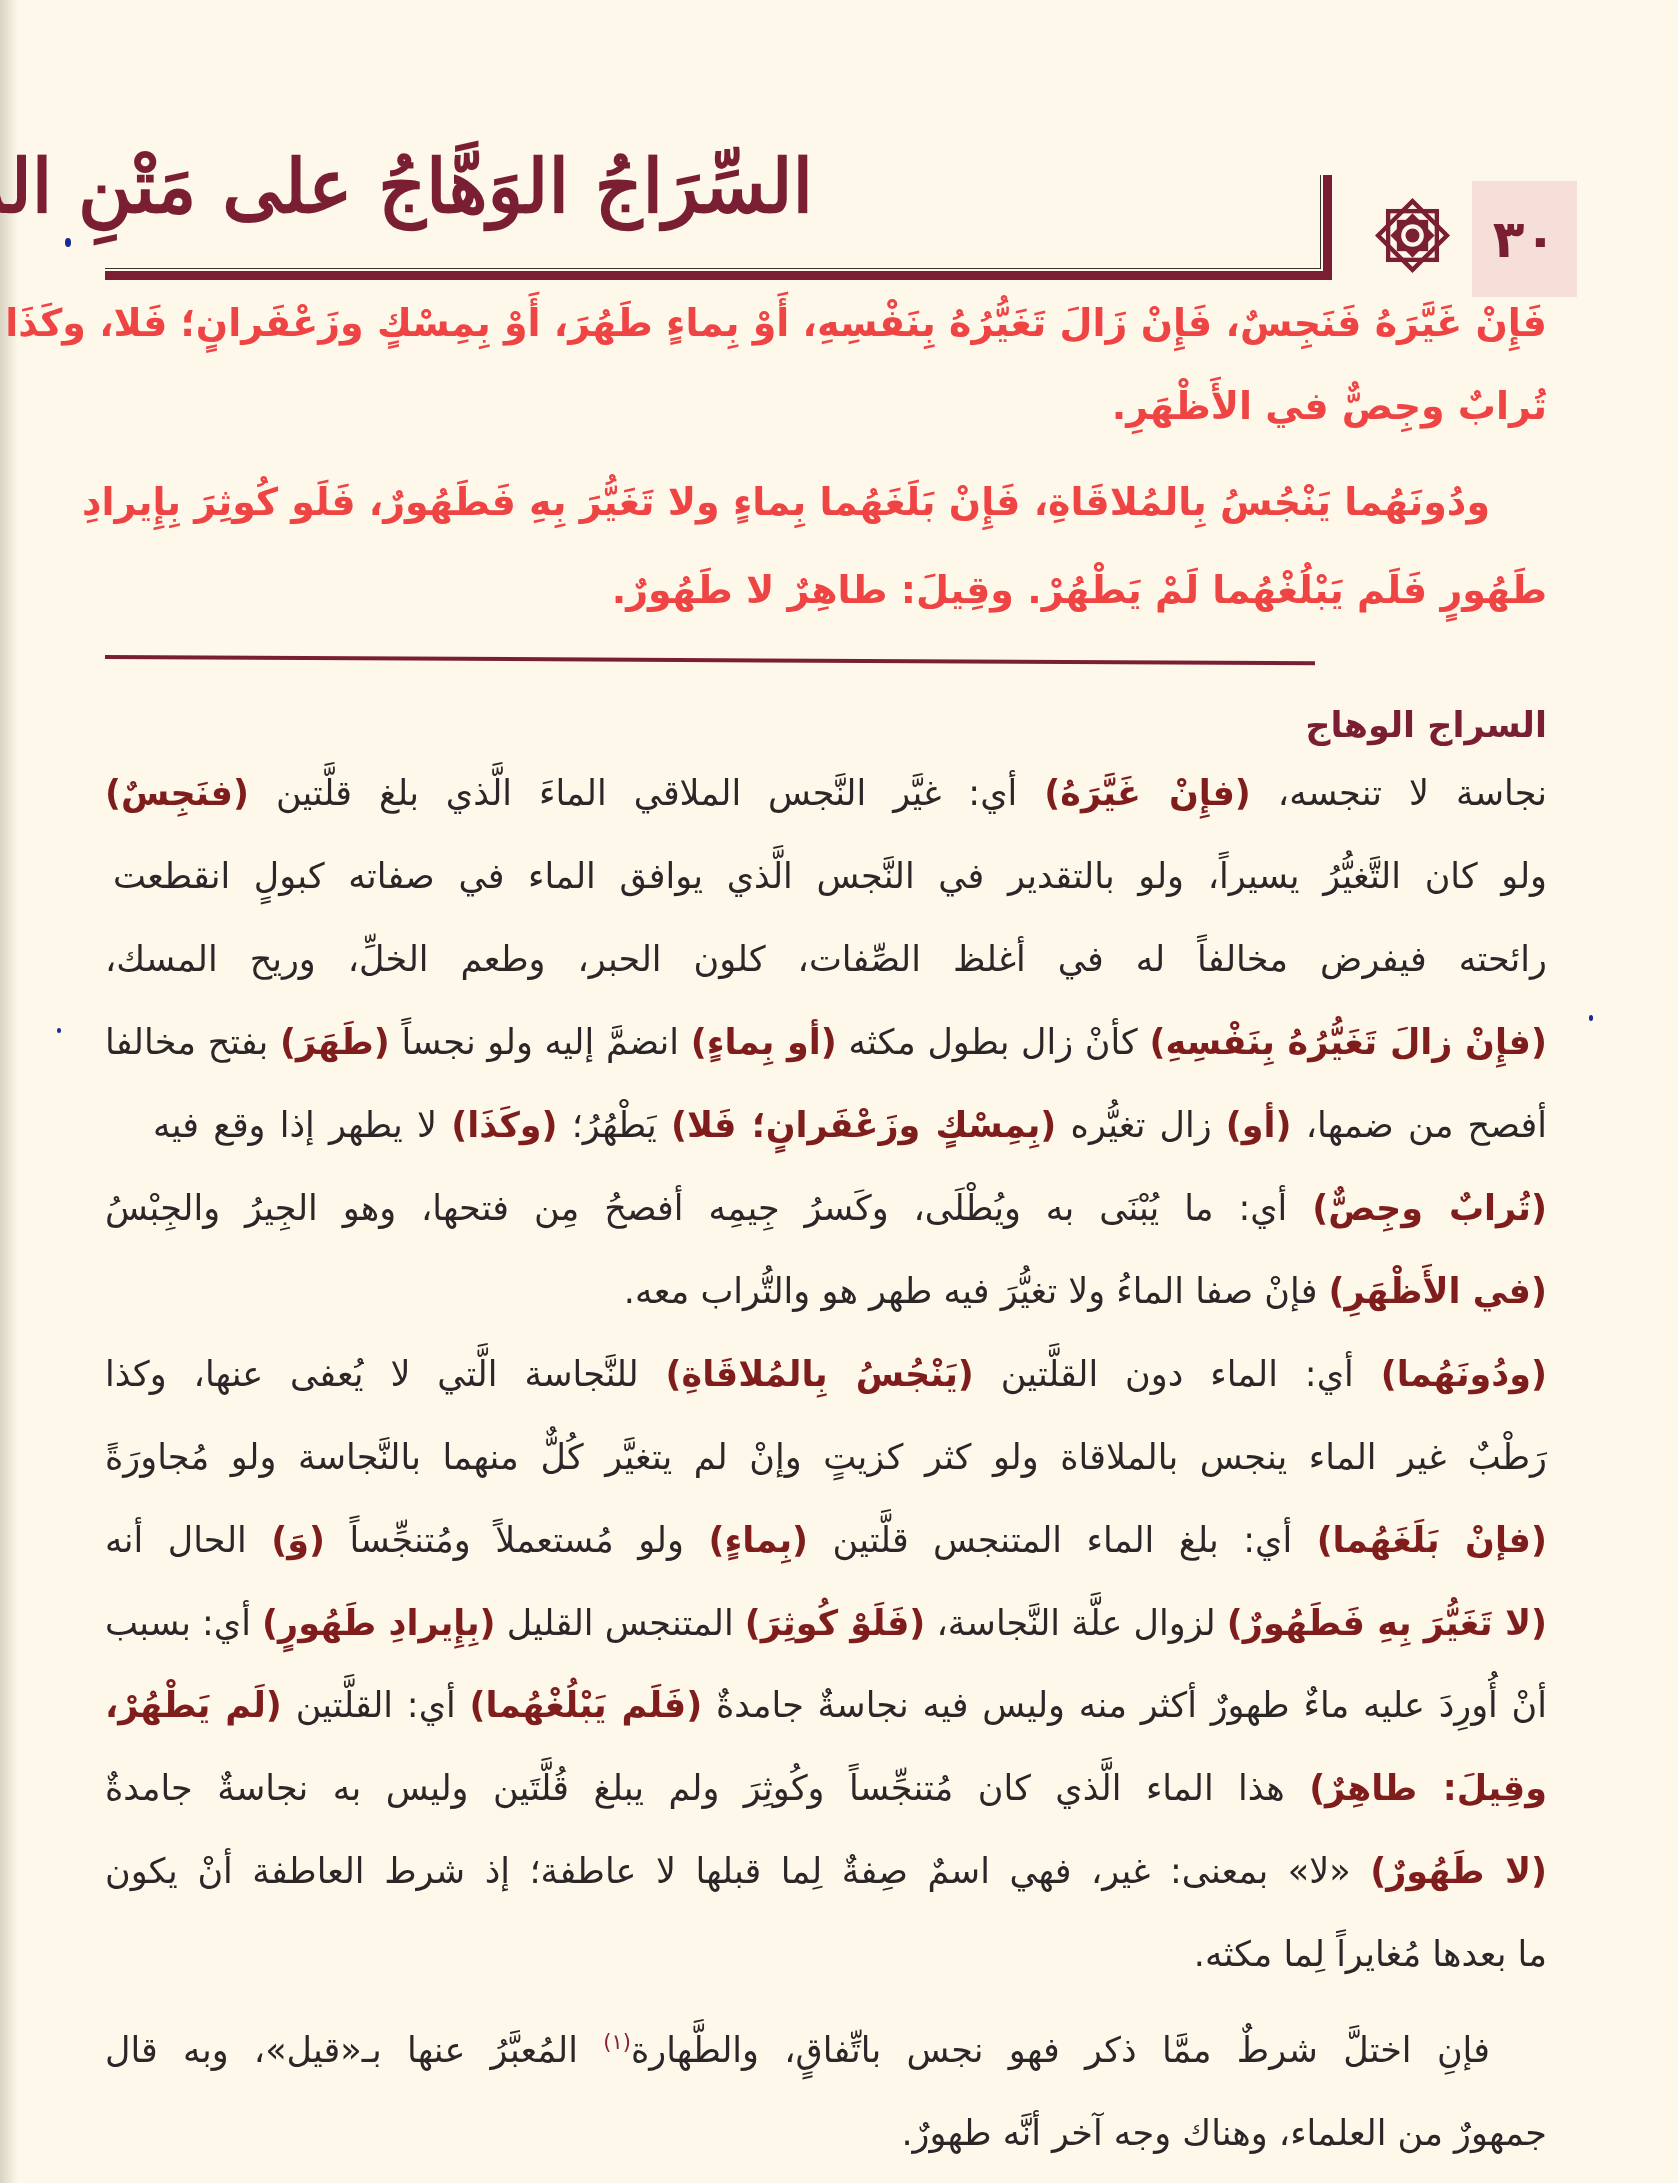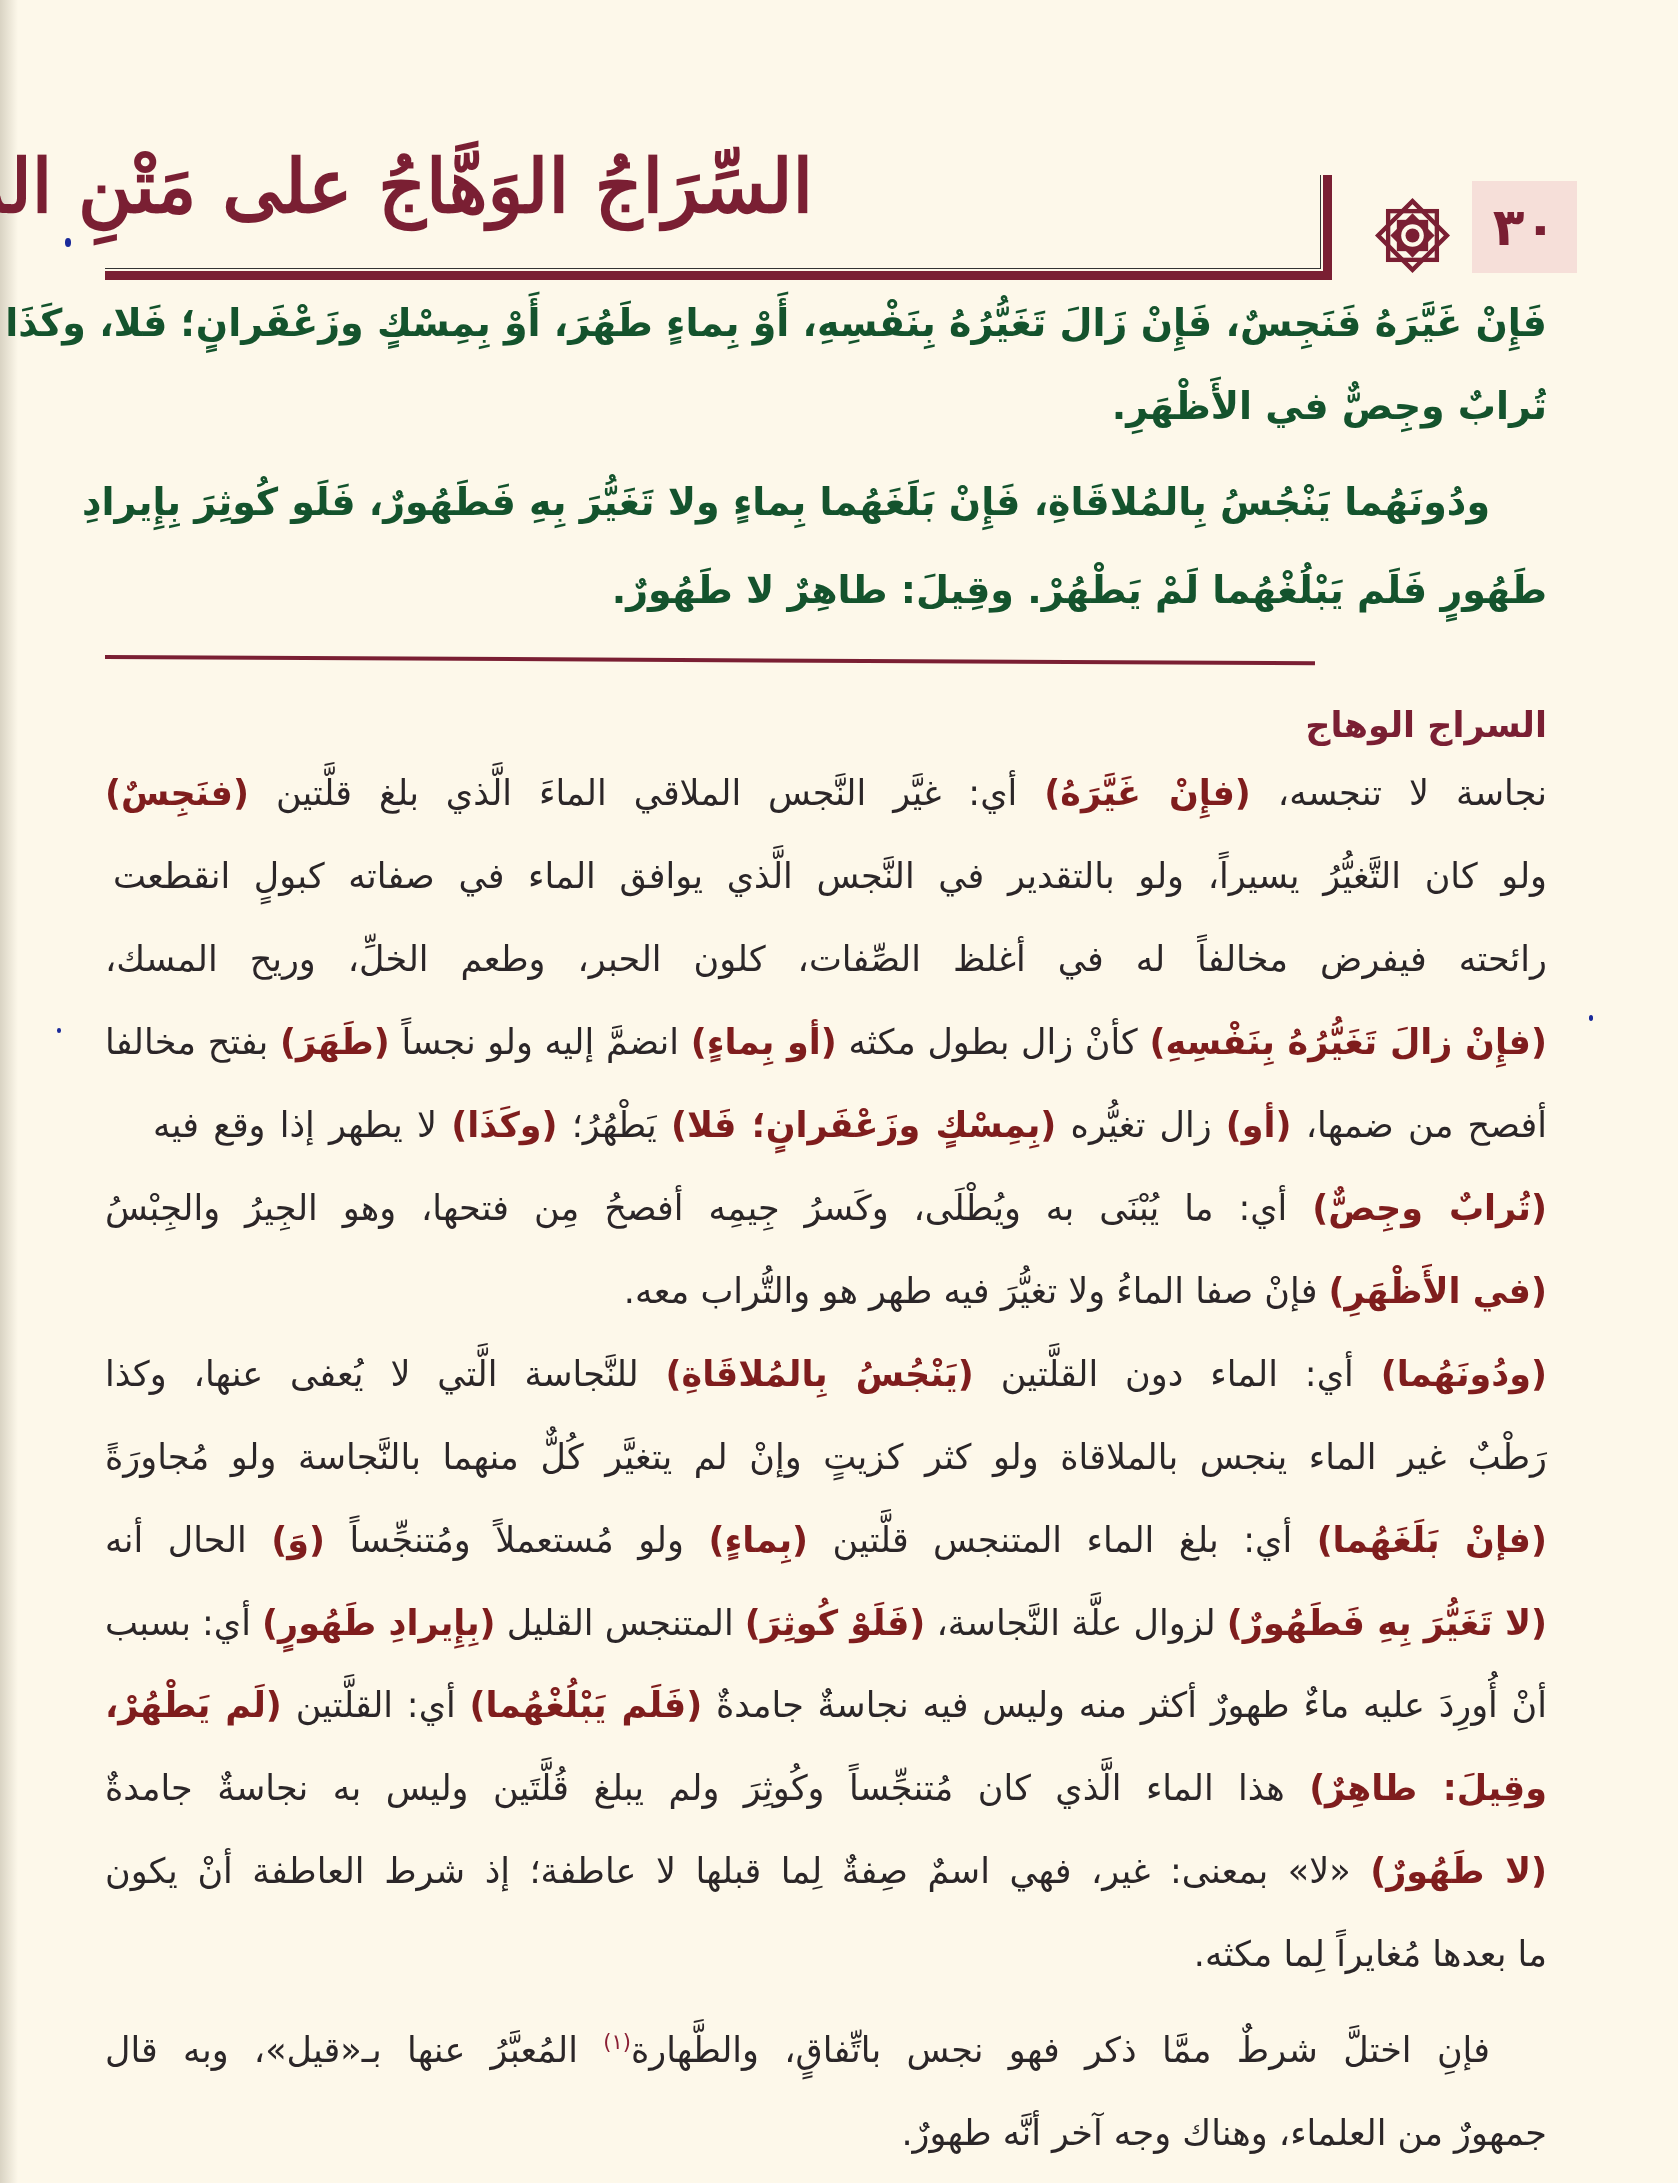--- a/index.html
+++ b/index.html
@@ -9,21 +9,21 @@
     position: relative; overflow: hidden;
     font-family: "DejaVu Sans", sans-serif;
     color: #2b2628;
   }
   .binding-shadow {
     position: absolute; left: 0; top: 0; width: 17.5px; height: 2471px;
     background: linear-gradient(to right, #d9d3c3, #fdf8ea);
   }
   
   .page-num-box {
-    position: absolute; left: 1472px; top: 181px; width: 105px; height: 92px;
+    position: absolute; left: 1472px; top: 181px; width: 105px; height: 116px;
     background: #f6dfd9;
     display: flex; align-items: center; justify-content: center;
     font-size: 52px; font-weight: bold; color: #7a1f33;
   }
   .ornament {
     position: absolute; left: 1369px; top: 192px; width: 87px; height: 87px;
   }
   .header-frame-thick {
     position: absolute; left: 105px; top: 175px; width: 1227px; height: 105px;
     border-right: 9.6px solid #7a1f33; border-bottom: 9.6px solid #7a1f33;
@@ -41,21 +41,21 @@
     direction: rtl;
   }
   
   .line {
     position: absolute; right: 131px; left: 105px;
     direction: rtl; text-align: justify; text-align-last: justify;
     white-space: nowrap; overflow: visible;
   }
   .line.last { text-align-last: right; }
   .line.indent { right: 188px; }
-  .matn { font-size: 38px; font-weight: bold; color: #14532d; }
+  .matn { font-size: 38px; font-weight: bold; color: #ef4444; }
   .sharh { font-size: 35px; color: #2b2628; }
   .hl { color: #7f1d1d; font-weight: bold; }
   .section-label {
     position: absolute; right: 131px; top: 705px;
     font-size: 35px; font-weight: bold; color: #7a1f33; direction: rtl;
   }
   .section-rule {
     position: absolute; left: 105px; top: 655px; width: 1210px; height: 4.4px;
     background: #7a1f33; transform: rotate(0.3deg); transform-origin: left;
   }

